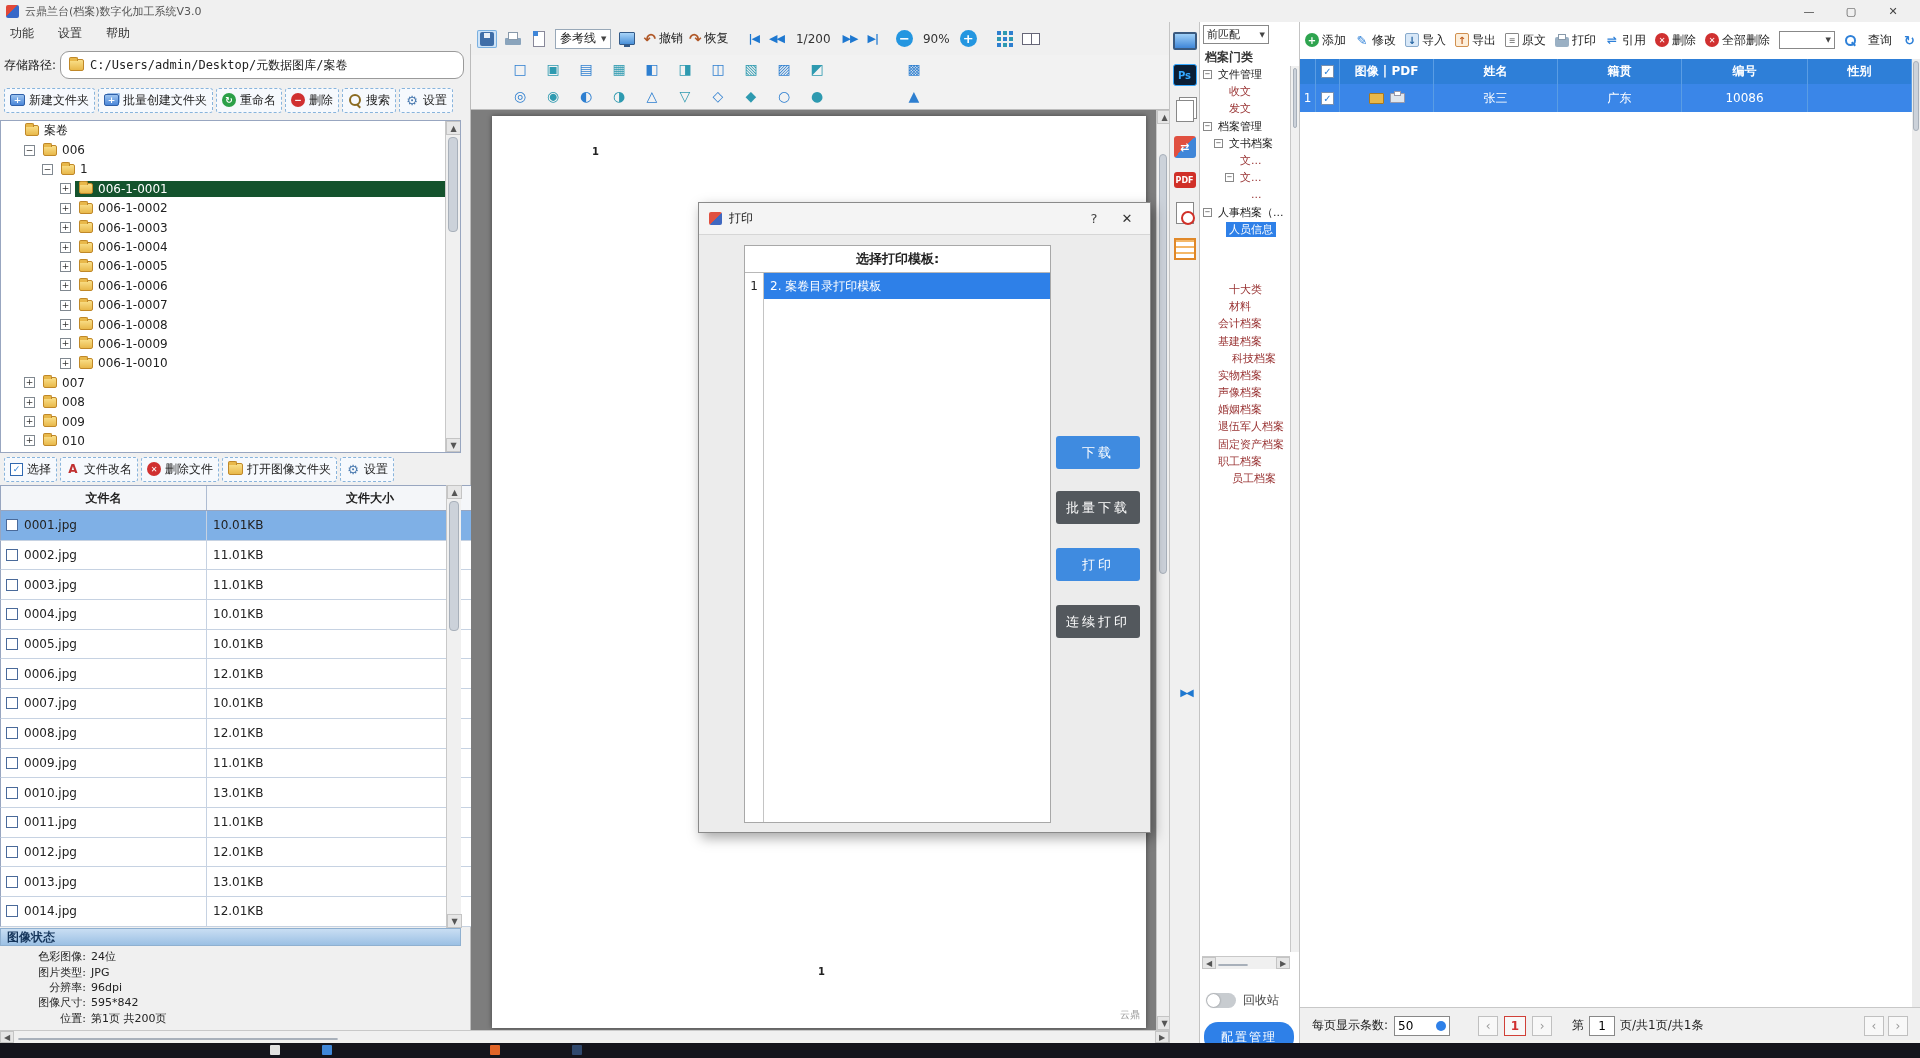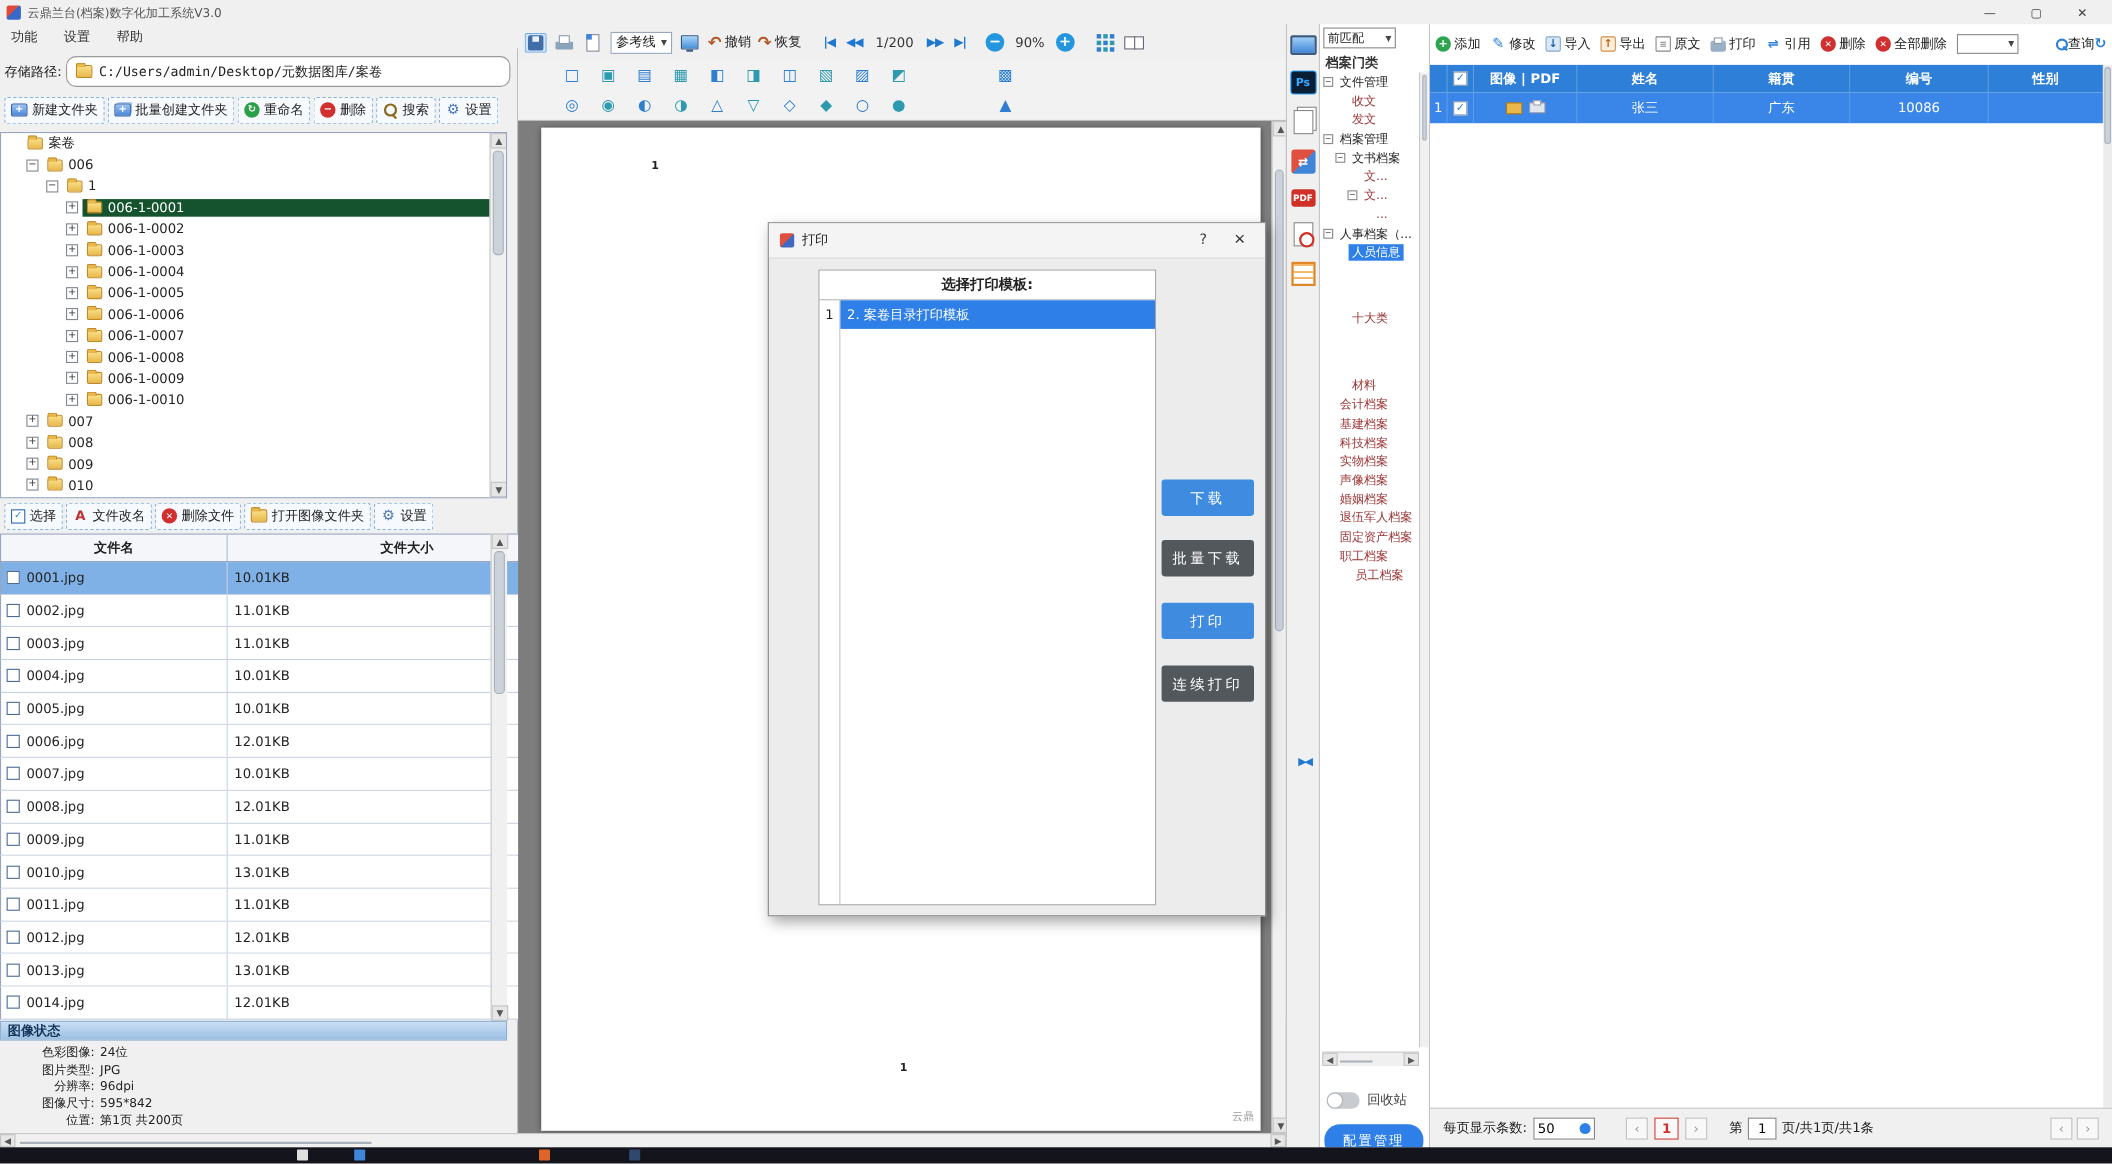--- a/index.html
+++ b/index.html
@@ -173,21 +173,21 @@
 .ri-add{background:#2ea44f;color:#fff}
 .ri-edit{color:#2e80d8;font-size:13px;border-radius:0}
 .ri-import{background:#d8e8f8;border:1px solid #88aacc;border-radius:2px;color:#2060a0}
 .ri-export{background:#fdeeda;border:1px solid #d09050;border-radius:2px;color:#c06020}
 .ri-original{background:#fff;border:1px solid #888;border-radius:1px;color:#888;font-size:8px}
 .ri-print{background:#9ab0c4;border-radius:2px;position:relative;height:10px;margin-top:3px}
 .ri-print::before{content:"";position:absolute;left:3px;top:-3px;right:3px;height:4px;background:#fff;border:1px solid #8899aa}
 .ri-link{color:#2e80d8;font-size:12px;border-radius:0}
 .ri-remove,.ri-removeall{background:#d03030;color:#fff;font-size:8px}
 .rec-select{width:56px;height:18px;border:1px solid #888;background:#fff;display:flex;align-items:center;justify-content:flex-end;padding:0 3px}
-.rec-search{margin-left:auto;display:flex;align-items:center;gap:0}
+.rec-search{margin-left:auto;display:flex;align-items:center;gap:12px}
 .mag{width:11px;height:11px;position:relative;flex:none}
 .mag::before{content:"";position:absolute;left:0;top:0;width:7px;height:7px;border:2px solid #2e80d8;border-radius:50%}
 .mag::after{content:"";position:absolute;right:0;bottom:1px;width:5px;height:2px;background:#2e80d8;transform:rotate(45deg)}
 .refresh-ic{color:#2e80d8;font-size:13px;font-weight:bold}
 .rec-head{position:absolute;left:0;top:37px;right:8px;height:25px;display:flex;background:#2e7fd8;color:#fff;font-weight:bold;font-size:12px}
 .rh-cell{display:flex;align-items:center;justify-content:center;border-right:1px solid #5a9de4}
 .rec-row{position:absolute;left:0;top:62px;right:8px;height:28px;display:flex;background:#3a86e8;color:#fff;font-size:12px}
 .rr-cell{display:flex;align-items:center;justify-content:center;gap:6px;border-right:1px solid #5a9de4}
 .hd-cbx{width:13px;height:13px;background:#fff;border:1px solid #7890b0;display:flex;align-items:center;justify-content:center;color:#2e80d8;font-size:10px;font-weight:bold}
 .mini-folder{width:15px;height:11px;background:#e8b84a;border:1px solid #a87820;border-radius:1px}
@@ -705,33 +705,33 @@
           <span class="cat-label">人事档案（...</span>
         </div>
         <div class="cat-row" style="padding-left: 14px;">
           <span class="cat-exp-space"></span>
           <span class="cat-label sel">人员信息</span>
         </div>
         <div class="cat-row" style="padding-left: 14px; margin-top: 43px;">
           <span class="cat-exp-space"></span>
           <span class="cat-label red">十大类</span>
         </div>
-        <div class="cat-row" style="padding-left: 14px; margin-top: 44px;">
+        <div class="cat-row" style="padding-left: 14px;">
           <span class="cat-exp-space"></span>
           <span class="cat-label red">材料</span>
         </div>
         <div class="cat-row" style="padding-left: 3px;">
           <span class="cat-exp-space"></span>
           <span class="cat-label red">会计档案</span>
         </div>
         <div class="cat-row" style="padding-left: 3px;">
           <span class="cat-exp-space"></span>
           <span class="cat-label red">基建档案</span>
         </div>
-        <div class="cat-row" style="padding-left: 3px; text-align: right;">
+        <div class="cat-row" style="padding-left: 17px; text-align: right;">
           <span class="cat-exp-space"></span>
           <span class="cat-label red">科技档案</span>
         </div>
         <div class="cat-row" style="padding-left: 3px;">
           <span class="cat-exp-space"></span>
           <span class="cat-label red">实物档案</span>
         </div>
         <div class="cat-row" style="padding-left: 3px;">
           <span class="cat-exp-space"></span>
           <span class="cat-label red">声像档案</span>

